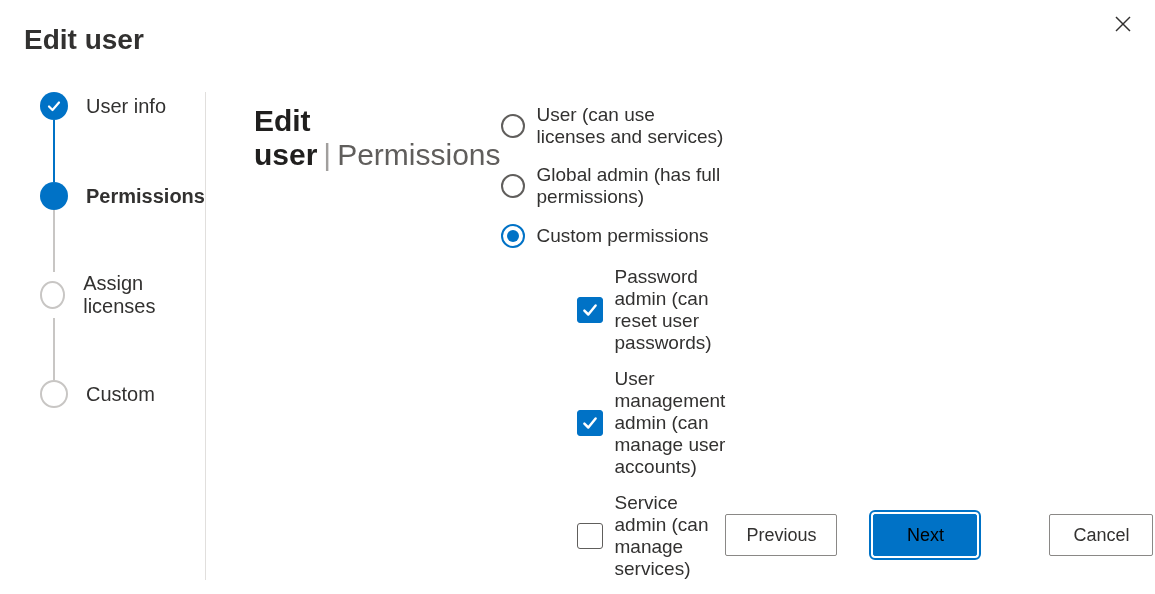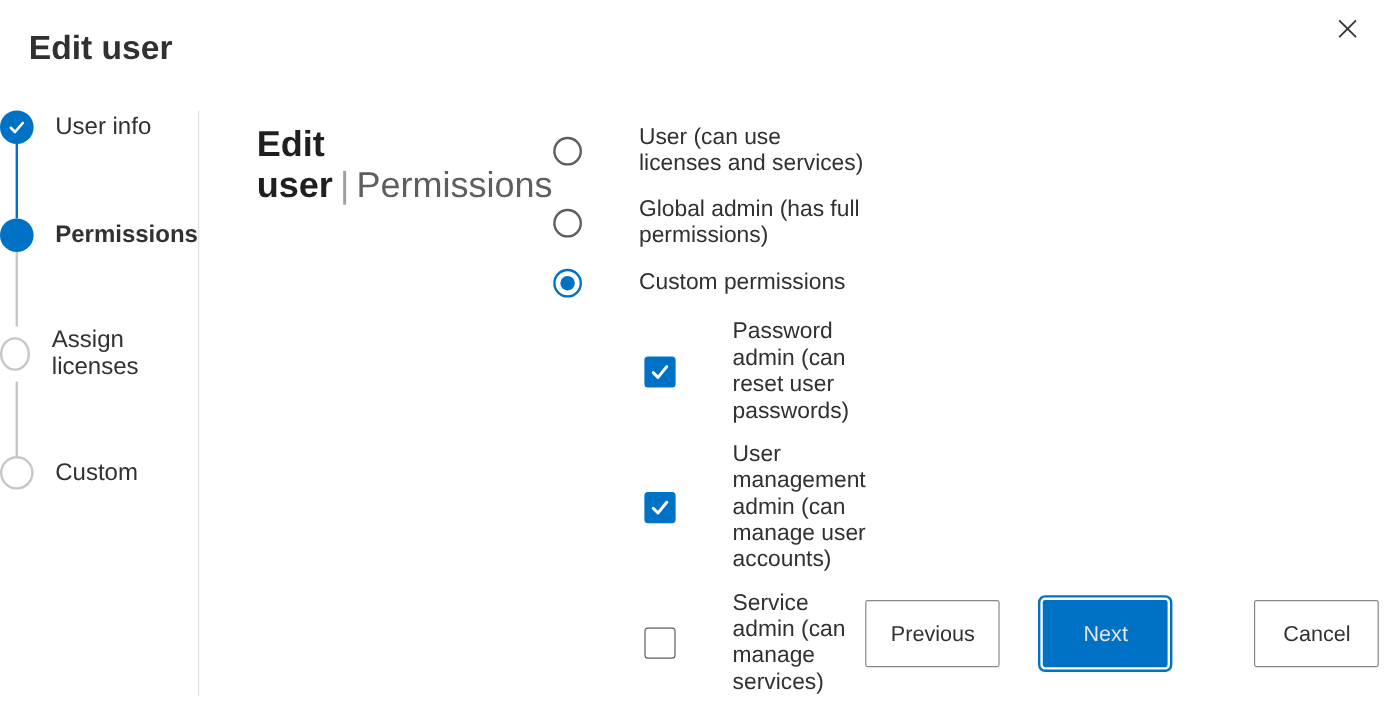--- a/index.html
+++ b/index.html
@@ -27,20 +27,21 @@
       font-size: 28px;
       font-weight: 600;
       padding: 24px 0 0 24px;
     }
     .content-wrap {
       display: flex;
       padding-top: 36px;
     }
     .stepper {
       width: 460px;
+      padding-left: 40px;
       border-right: 1px solid #e1dfdd;
       min-height: 420px;
     }
     .step {
       display: flex;
       align-items: center;
       gap: 18px;
       position: relative;
     }
     .step-circle {
@@ -125,21 +126,20 @@
     }
     .radio-dot {
       width: 12px;
       height: 12px;
       background: #0072C6;
       border-radius: 50%;
     }
     .option-label {
       font-size: 19px;
       color: #323130;
-      margin-left: 36px;
     }
     .sub-options {
       padding-left: 76px;
       display: flex;
       flex-direction: column;
       gap: 14px;
       margin-top: 2px;
       align-items: center;
     }
     .check-row {
@@ -164,38 +164,38 @@
     }
     .button-row {
       display: flex;
       gap: 36px;
       margin-top: auto;
       padding: 36px 0 24px 0;
       align-items: center;
     }
     .btn {
       min-width: 104px;
-      height: 56px;
+      height: 42px;
       font-size: 18px;
       border-radius: 2px;
       cursor: pointer;
       display: flex;
       align-items: center;
       justify-content: center;
       padding: 0 20px;
     }
     .btn-secondary {
       background: #fff;
       border: 1px solid #8a8886;
       color: #323130;
     }
     .btn-primary {
       background: #0072C6;
       border: 1px solid #0072C6;
-      color: #e5e5e5;
+      color: #000000;
       outline: 2px solid #0072C6;
       outline-offset: 2px;
     }
     .spacer { flex: 1; }
   </style>
 </head>
 <body>
 
 <div class="close-btn">
   <svg width="16" height="16" viewBox="0 0 16 16">

